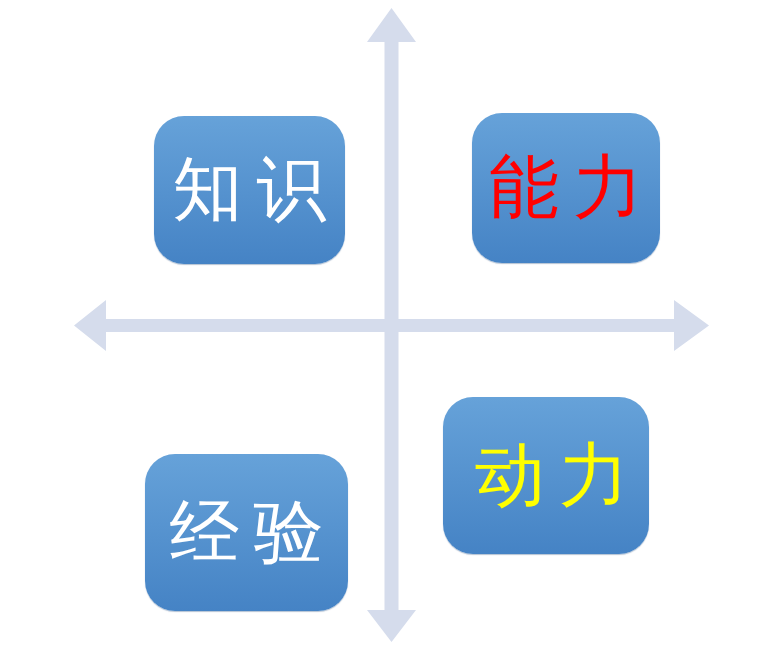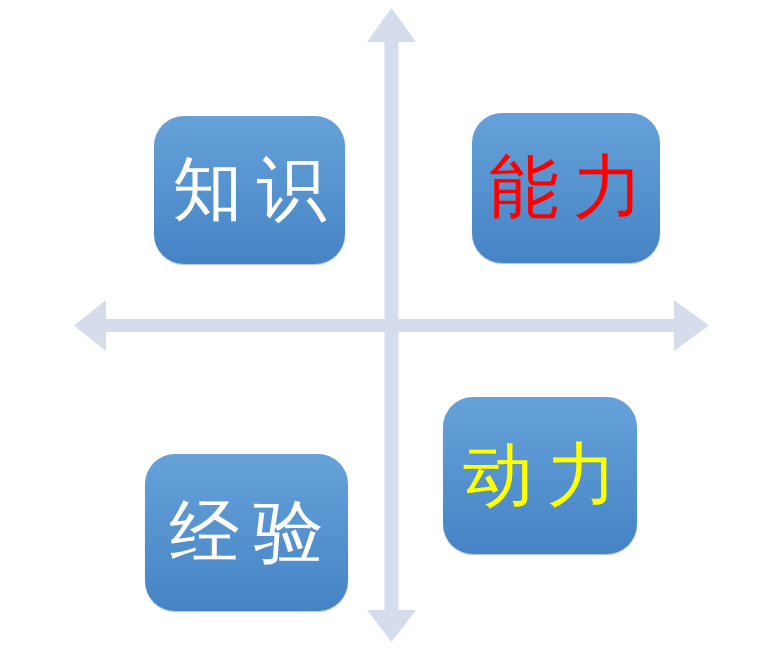--- a/index.html
+++ b/index.html
@@ -60,17 +60,17 @@
   </div>
 
   <div class="box box-tr" style="background: linear-gradient(rgb(102, 162, 217), rgb(69, 131, 197));">
     <span class="label" style="color: rgb(255, 0, 0);">能力</span>
   </div>
 
   <div class="box box-bl" style="background: linear-gradient(rgb(102, 162, 217), rgb(69, 131, 197));">
     <span class="label" style="color: rgb(255, 255, 255);">经验</span>
   </div>
 
-  <div class="box box-br" style="background: linear-gradient(rgb(102, 162, 217), rgb(69, 131, 197));">
+  <div class="box box-br" style="background: linear-gradient(rgb(102, 162, 217), rgb(69, 131, 197)); padding-left: 12px;">
     <span class="label" style="color: rgb(255, 255, 0);">动力</span>
   </div>
 
 </div>
 
 </body></html>

